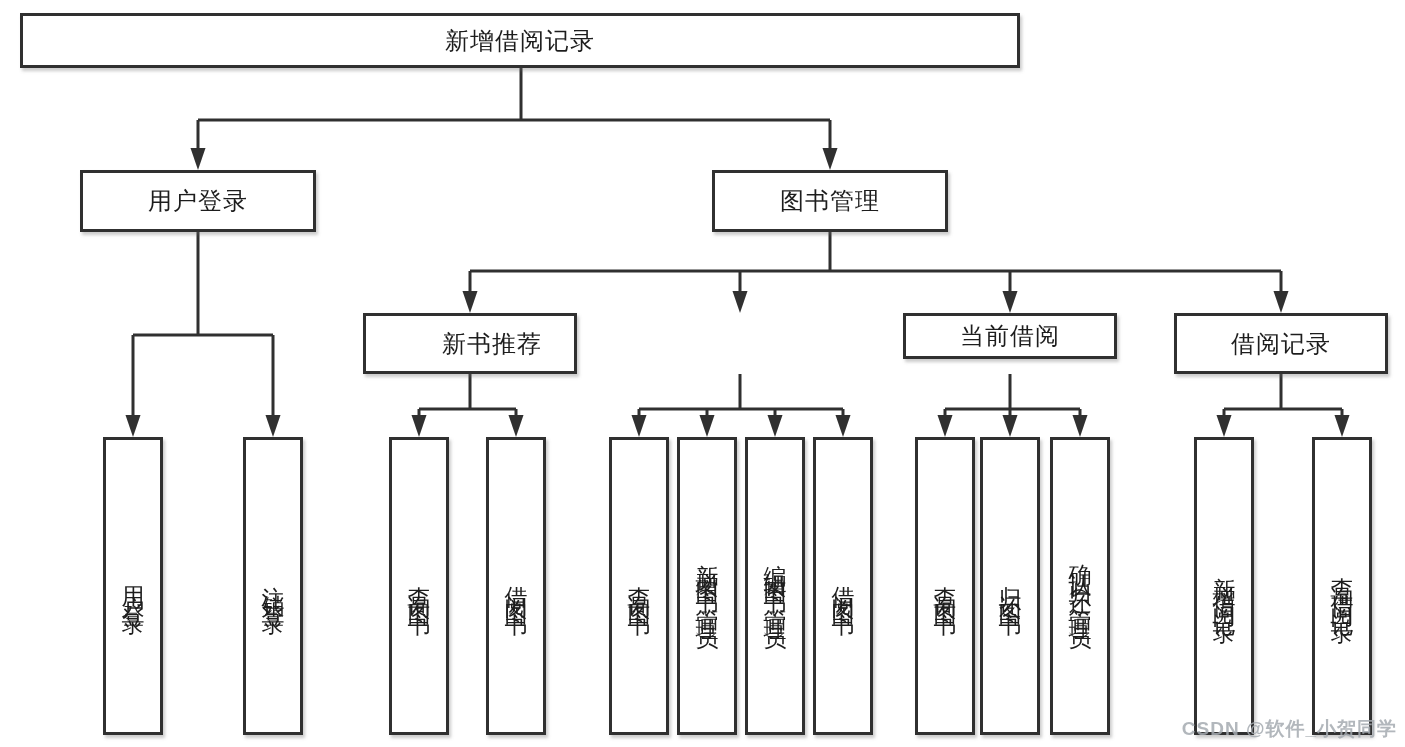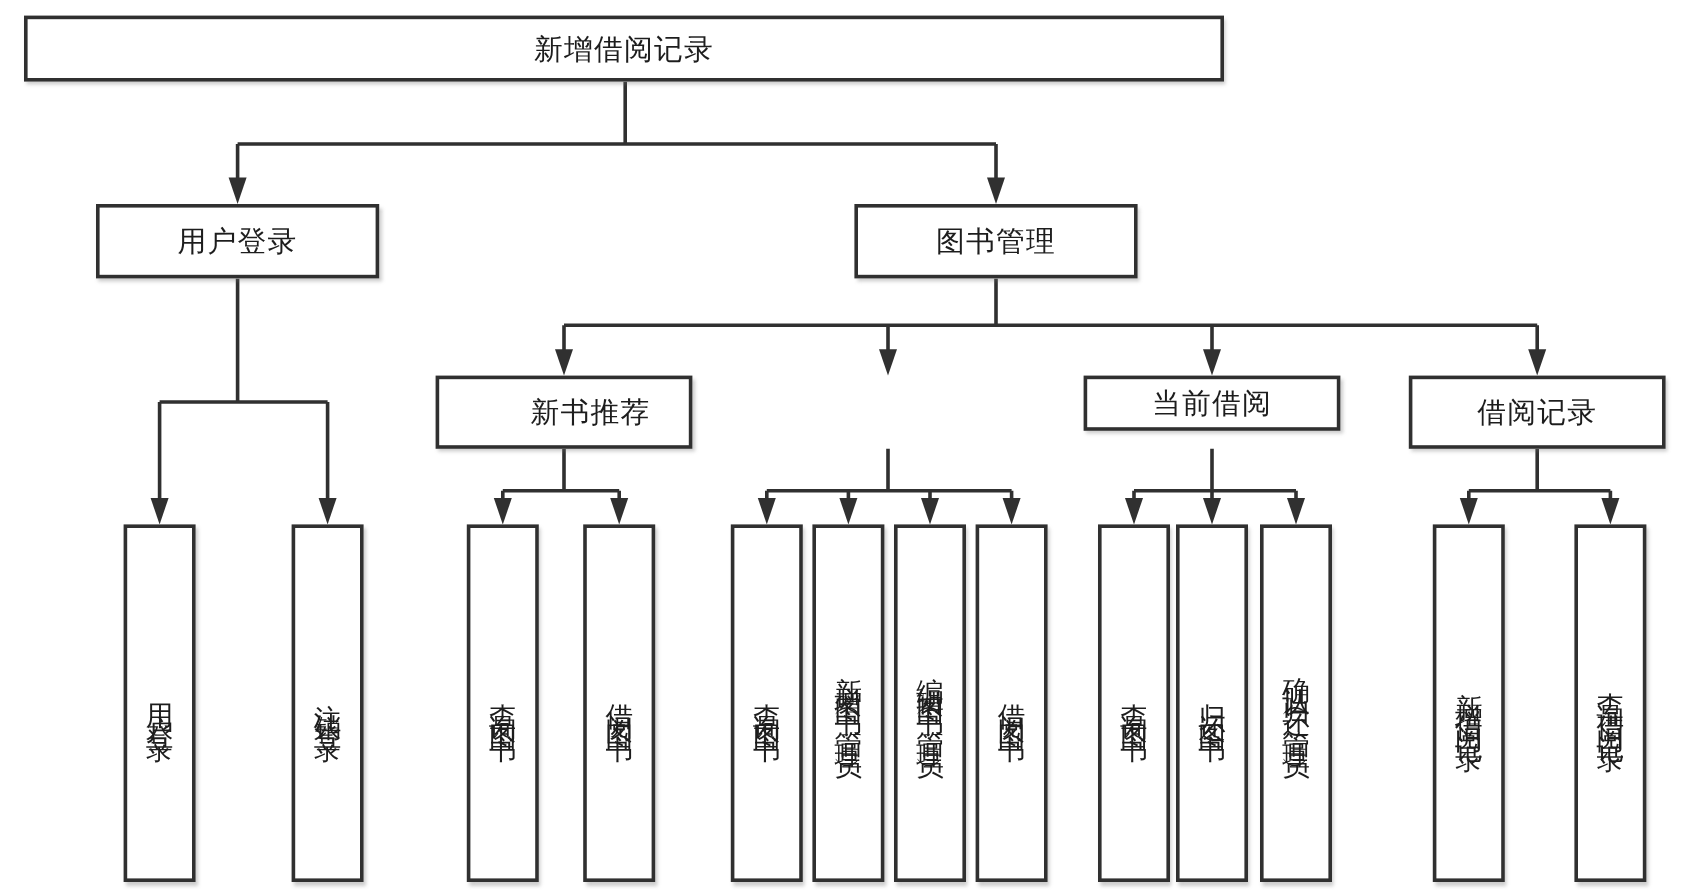--- a/index.html
+++ b/index.html
@@ -116,14 +116,15 @@
   <div class="box vbox" style="left:745px; top:437px; width:60px; height:298px;">编辑图书（管理员）</div>
   <div class="box vbox" style="left:813px; top:437px; width:60px; height:298px;">借阅图书</div>
 
   <div class="box vbox" style="left:915px; top:437px; width:60px; height:298px;">查询图书</div>
   <div class="box vbox" style="left:980px; top:437px; width:60px; height:298px;">归还图书</div>
   <div class="box vbox" style="left:1050px; top:437px; width:60px; height:298px;">确认归还（管理员）</div>
 
   <div class="box vbox" style="left:1194px; top:437px; width:60px; height:298px;">新增借阅记录</div>
   <div class="box vbox" style="left:1312px; top:437px; width:60px; height:298px;">查询借阅记录</div>
 
+  <div class="watermark">CSDN @软件_小贺同学</div>
 
 </div>
 
 </body></html>

